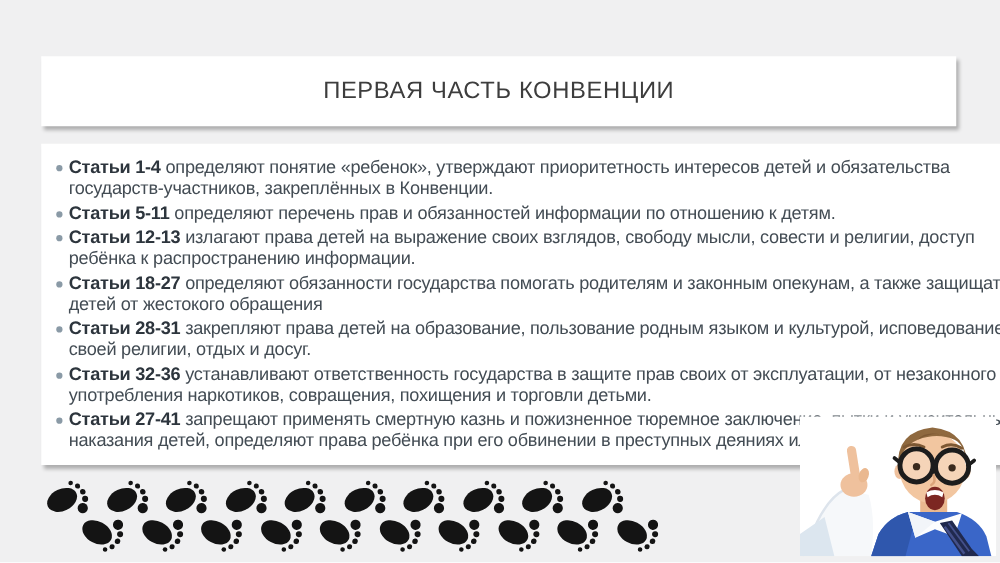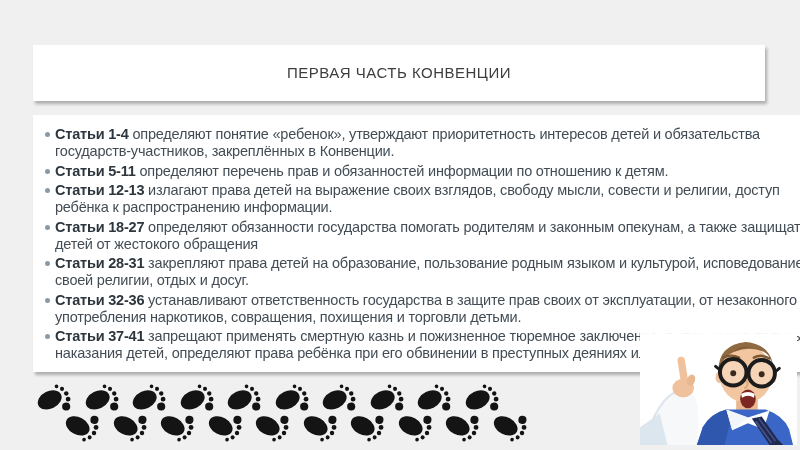--- a/index.html
+++ b/index.html
@@ -1,21 +1,21 @@
 <!DOCTYPE html>
 <html style="--background: #f0f0f1; --card: #ffffff; --title-text: #3d3d3d; --lead-text: #2d353d; --body-text: #434c54; --bullet-dot: #8a9aa6; --footprint: #141414; --vest-blue: #3a66c8;"><head>
 <meta charset="utf-8">
 <style>
   html,body{margin:0;padding:0;}
   body{width:800px;height:450px;font-family:"Liberation Sans",sans-serif;}
   .slide{position:relative;width:800px;height:450px;background:var(--background,#f0f0f1);overflow:hidden;}
 
   .title-card{position:absolute;left:33px;top:45px;width:732px;height:56px;
     background:var(--card,#ffffff);box-shadow:2px 3px 3px rgba(0,0,0,0.28);}
-  .title{margin:0;text-align:center;line-height:56px;font-size:15px;font-weight:400;
+  .title{margin:0;text-align:center;line-height:56px;font-size:19px;font-weight:400;
     color:var(--title-text,#3d3d3d);letter-spacing:0.5px;}
 
   .content-card{position:absolute;left:33px;top:115px;width:800px;height:257px;
     background:var(--card,#ffffff);box-shadow:2px 3px 3px rgba(0,0,0,0.28);box-sizing:border-box;}
   .articles{list-style:none;margin:0;padding:11px 6px 0 11px;}
   .bullet-item{display:flex;margin:0 0 2.5px 0;}
   .dot{width:5px;height:5px;border-radius:50%;background:var(--bullet-dot,#8a9aa6);
     margin:6px 5px 0 1px;flex:0 0 auto;}
   .bullet-text{margin:0;font-size:14.5px;line-height:17px;letter-spacing:-0.2px;
     color:var(--body-text,#434c54);}
@@ -62,21 +62,21 @@
         <li class="bullet-item">
           <span class="dot"></span>
           <p class="bullet-text"><b>Статьи 28-31 </b><span>закрепляют права детей на образование, пользование родным языком и культурой, исповедование своей религии, отдых и досуг.</span></p>
         </li>
         <li class="bullet-item">
           <span class="dot"></span>
           <p class="bullet-text"><b>Статьи 32-36 </b><span>устанавливают ответственность государства в защите прав своих от эксплуатации, от незаконного употребления наркотиков, совращения, похищения и торговли детьми.</span></p>
         </li>
         <li class="bullet-item">
           <span class="dot"></span>
-          <p class="bullet-text"><b>Статьи 37-41 </b><span>запрещают применять смертную казнь и пожизненное тюремное заключение, пытки и унизительные наказания детей, определяют права ребёнка при его обвинении в преступных деяниях или лишении свободы.</span></p>
+          <p class="bullet-text"><b>Статьи 27-41 </b><span>запрещают применять смертную казнь и пожизненное тюремное заключение, пытки и унизительные наказания детей, определяют права ребёнка при его обвинении в преступных деяниях или лишении свободы.</span></p>
         </li>
       </ul>
   </div>
 
   <div class="fp-row top">
       <svg viewBox="0 0 40 32" class="fp">
         <use href="#fp-shape"></use>
       </svg>
       <svg viewBox="0 0 40 32" class="fp">
         <use href="#fp-shape"></use>

